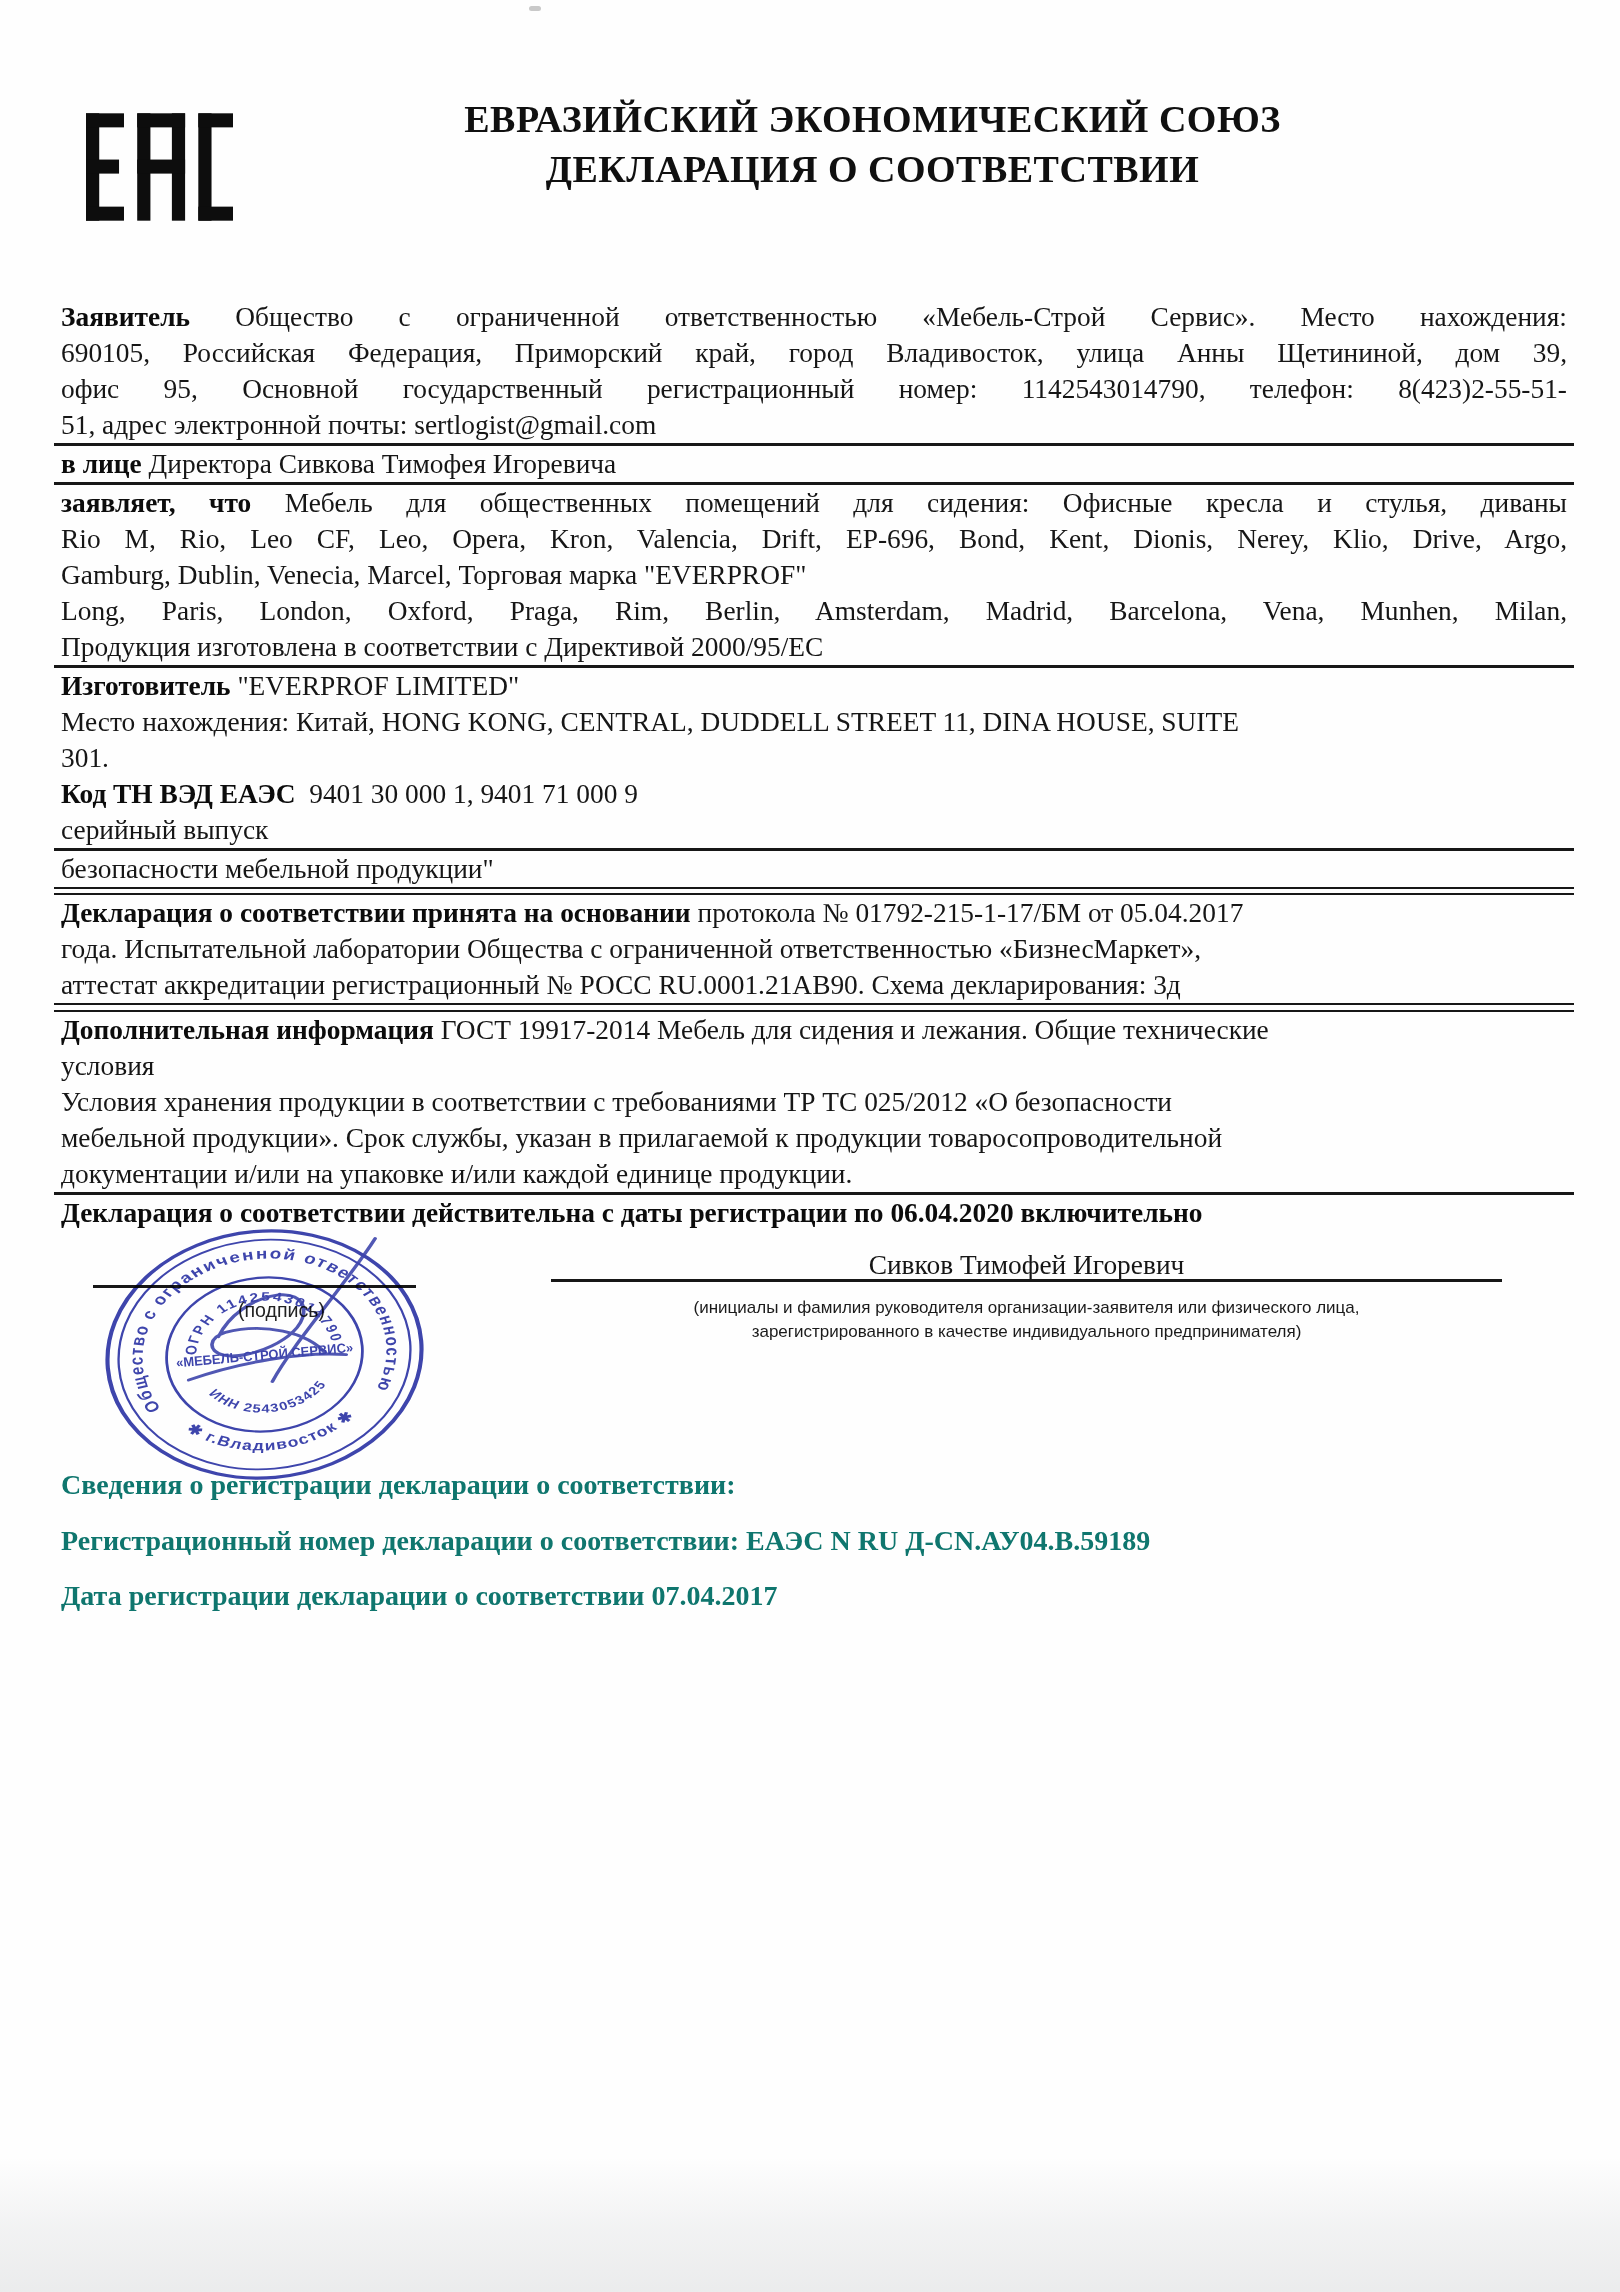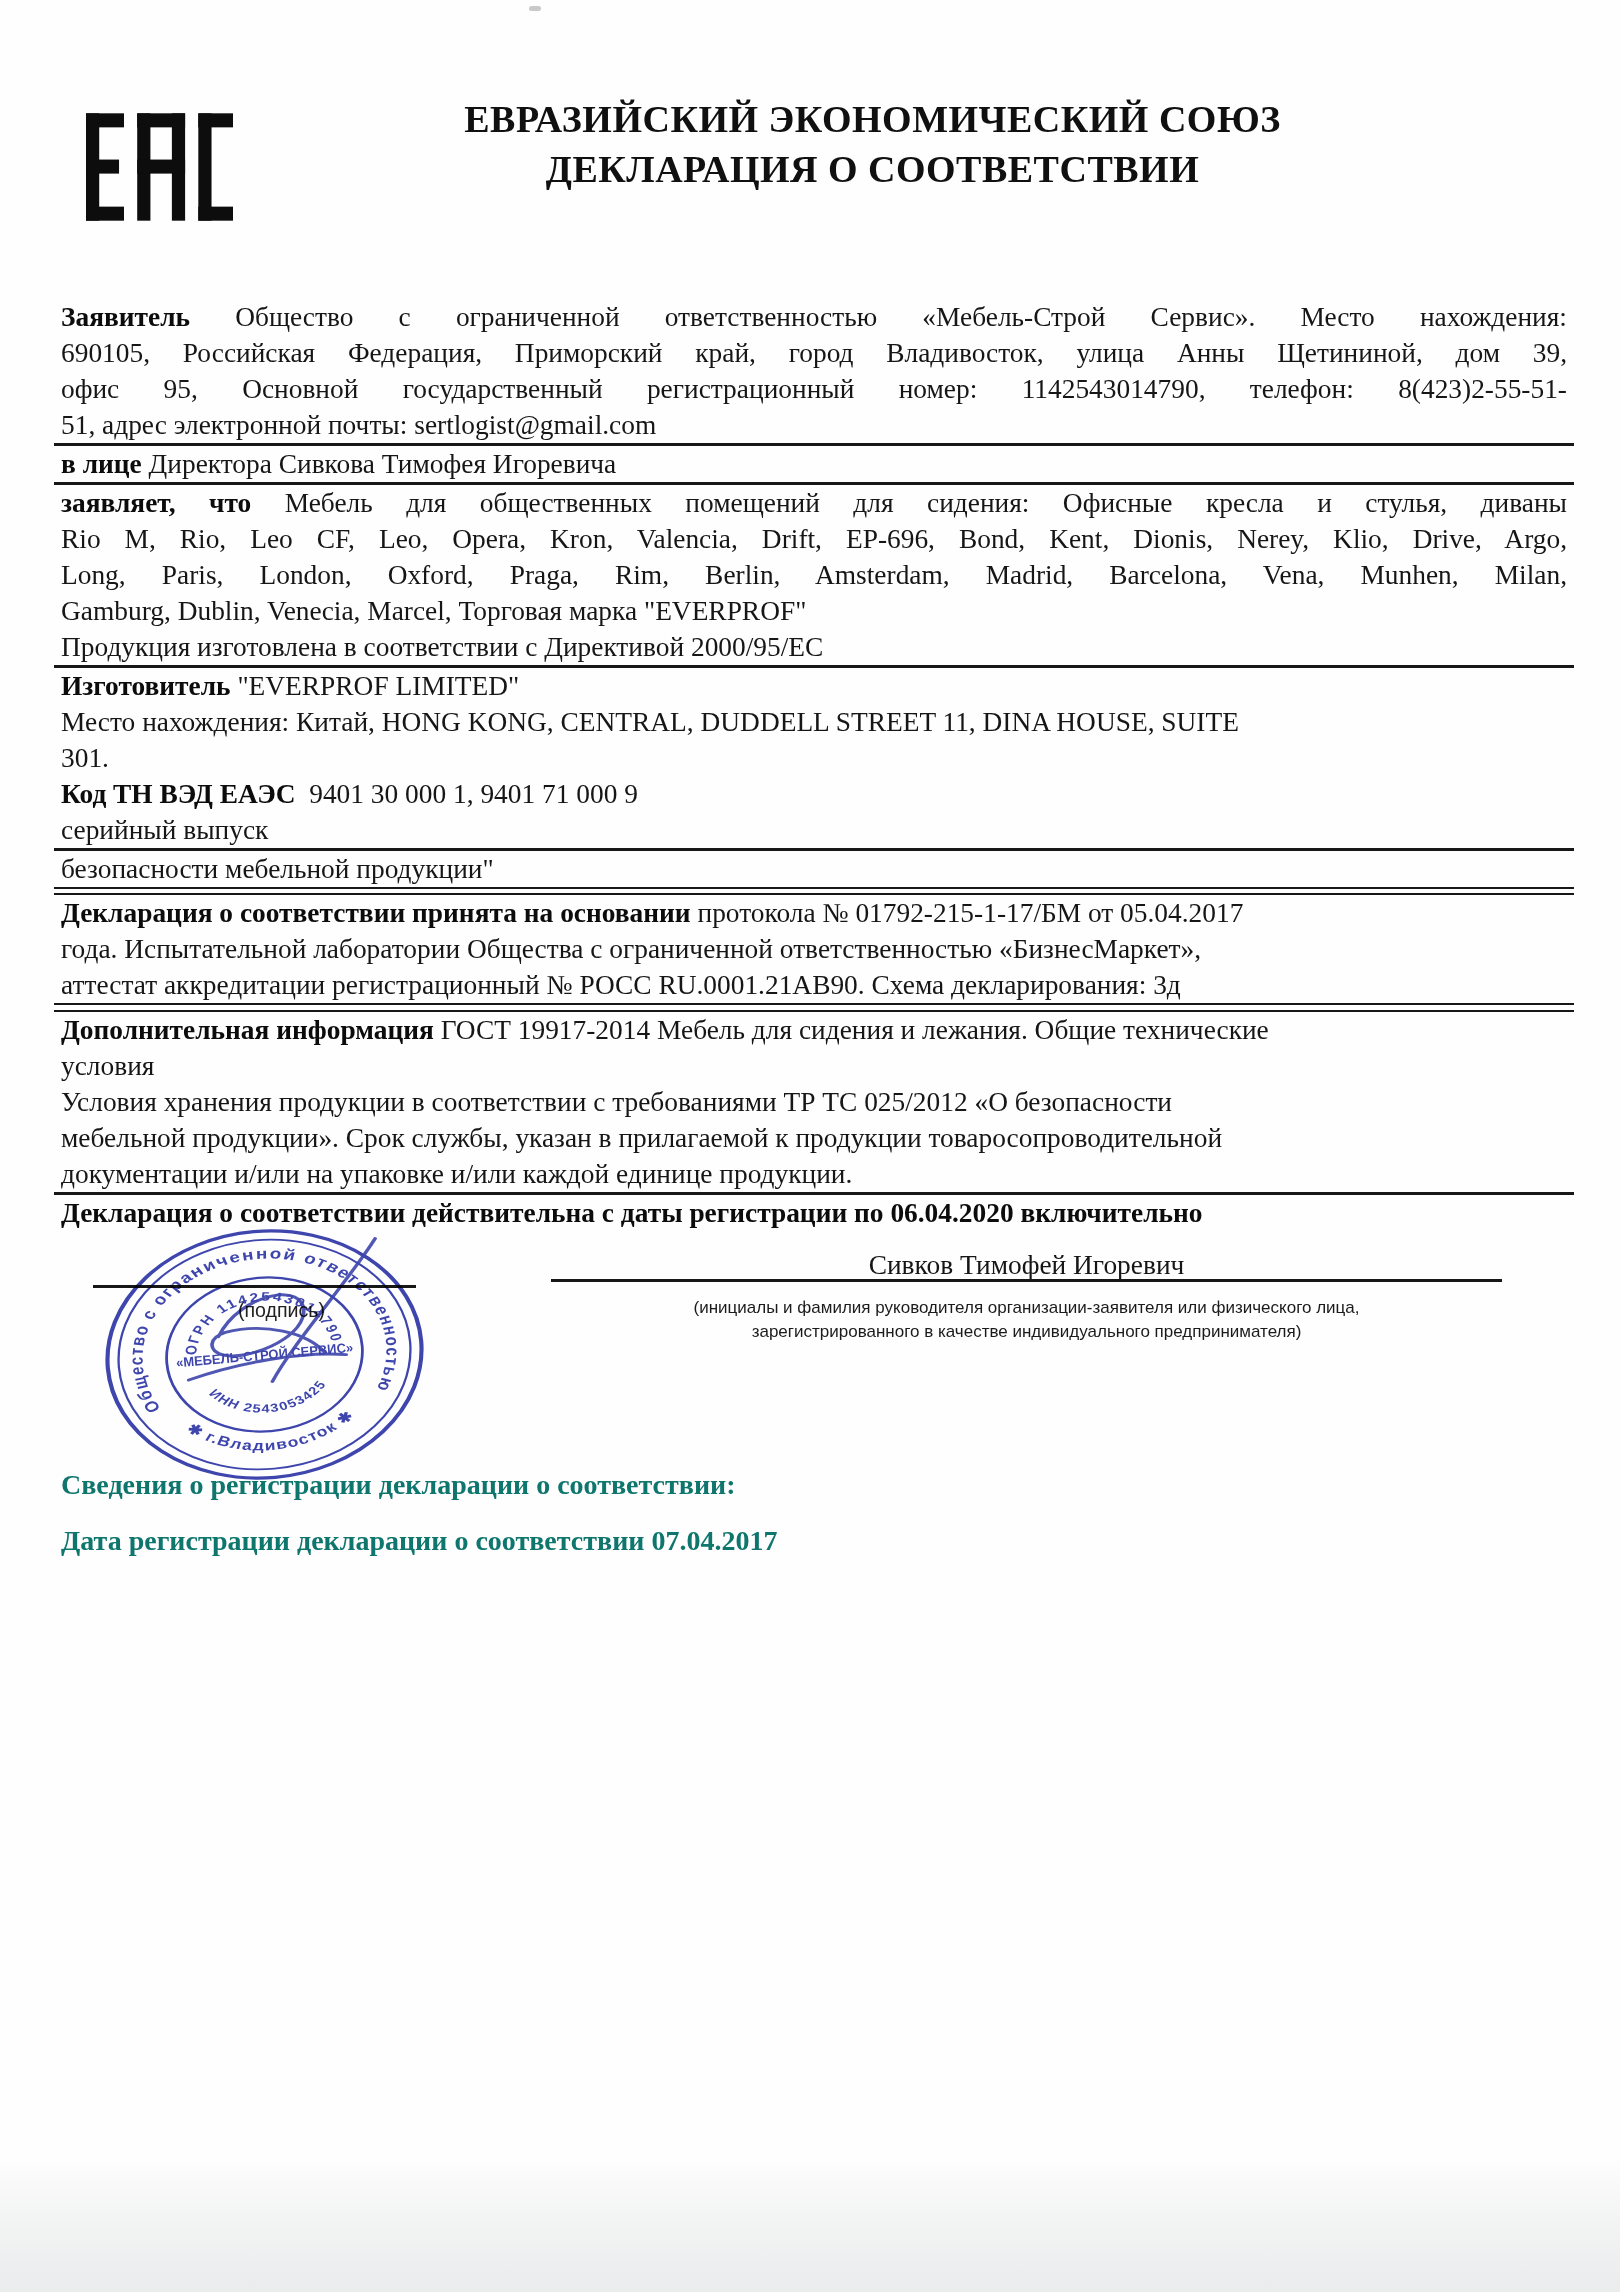--- a/index.html
+++ b/index.html
@@ -92,22 +92,22 @@
     </div>
     <div class="hr"></div>
 
     <div class="para">
       <div class="jline stretch">
         <b class="lbl">заявляет, что</b>
         <span>Мебель для общественных помещений для сидения: Офисные кресла и стулья, диваны</span>
       </div>
       <div>
           <div class="jline stretch">Rio M, Rio, Leo CF, Leo, Opera, Kron, Valencia, Drift, EP-696, Bond, Kent, Dionis, Nerey, Klio, Drive, Argo,</div>
+          <div class="jline">Gamburg, Dublin, Venecia, Marcel, Торговая марка "EVERPROF"</div>
           <div class="jline stretch">Long, Paris, London, Oxford, Praga, Rim, Berlin, Amsterdam, Madrid, Barcelona, Vena, Munhen, Milan,</div>
-          <div class="jline">Gamburg, Dublin, Venecia, Marcel, Торговая марка "EVERPROF"</div>
           <div class="jline">Продукция изготовлена в соответствии с Директивой 2000/95/ЕС</div>
         </div>
     </div>
     <div class="hr"></div>
 
     <div class="para">
       <div class="jline">
         <b class="lbl">Изготовитель</b>
         <span>"EVERPROF LIMITED"</span>
       </div>
@@ -191,20 +191,21 @@
         <g fill="none" stroke="currentColor" stroke-width="4" stroke-linecap="round" opacity="0.9">
           <path d="M 310,34 C 275,92 212,168 186,218"></path>
           <path d="M 132,150 C 160,92 232,84 226,128 C 220,164 162,186 136,176 C 118,168 122,150 140,145 C 182,136 228,154 246,186"></path>
           <path d="M 96,206 C 150,188 222,180 268,190"></path>
         </g>
       </svg>
     </div>
 
     <div class="reg">
       <div>Сведения о регистрации декларации о соответствии:</div>
+      <div>Регистрационный номер декларации о соответствии: ЕАЭС N RU Д-CN.АУ04.В.59189</div>
       <div>Дата регистрации декларации о соответствии 07.04.2017</div>
     </div>
 
   </div>
 
   <div class="scan-foot"></div>
 </div>
 
 
 </body></html>

